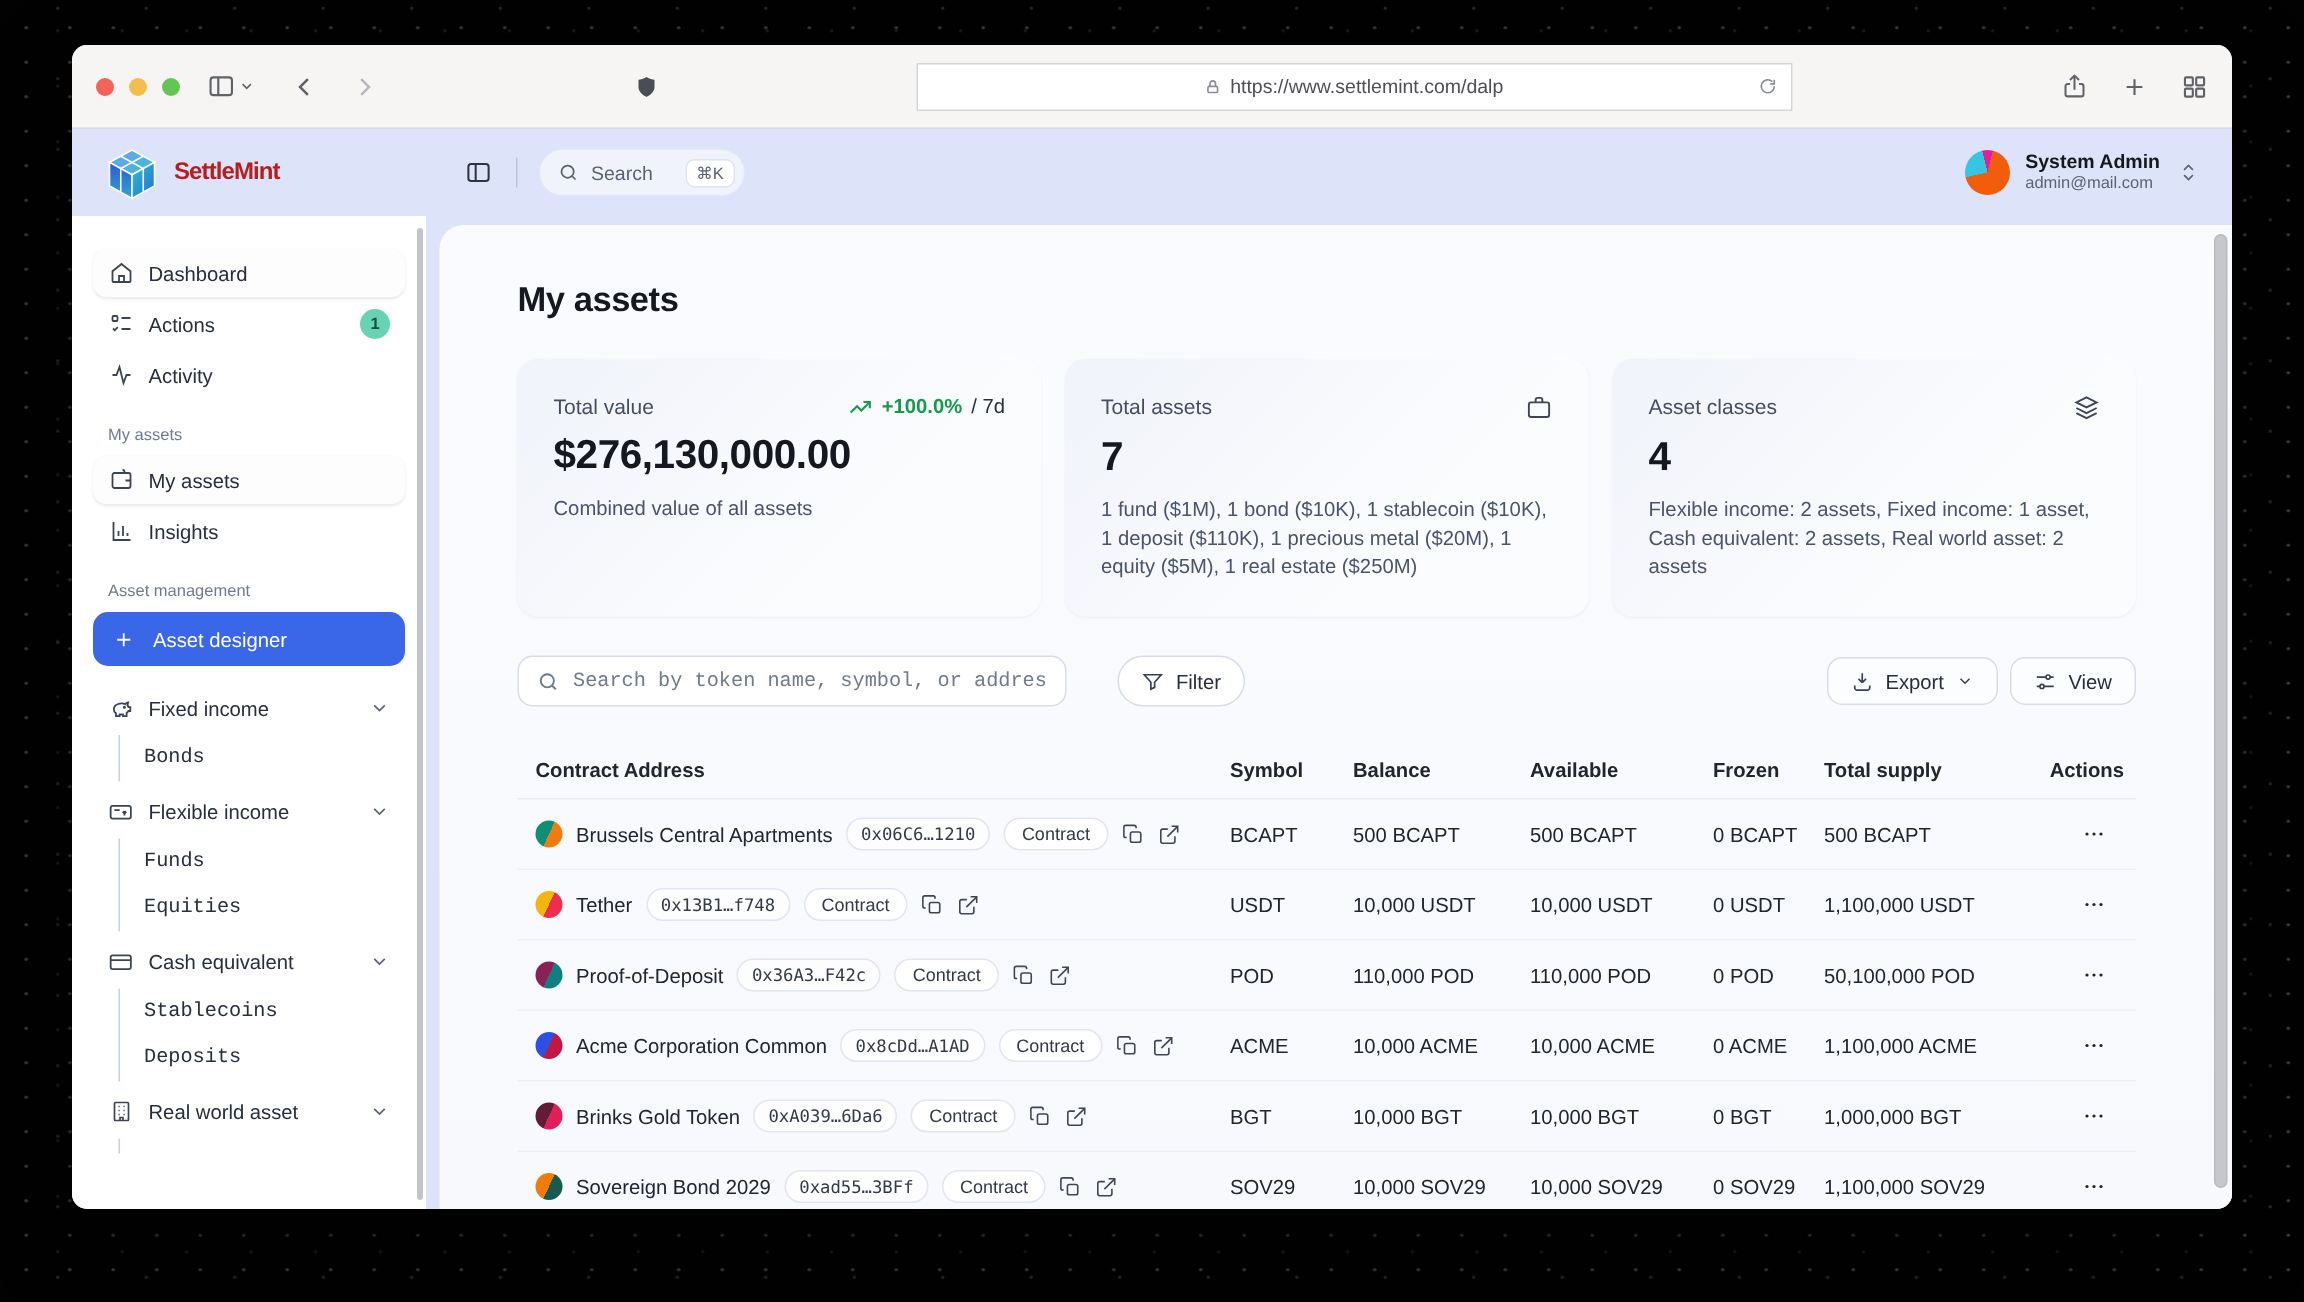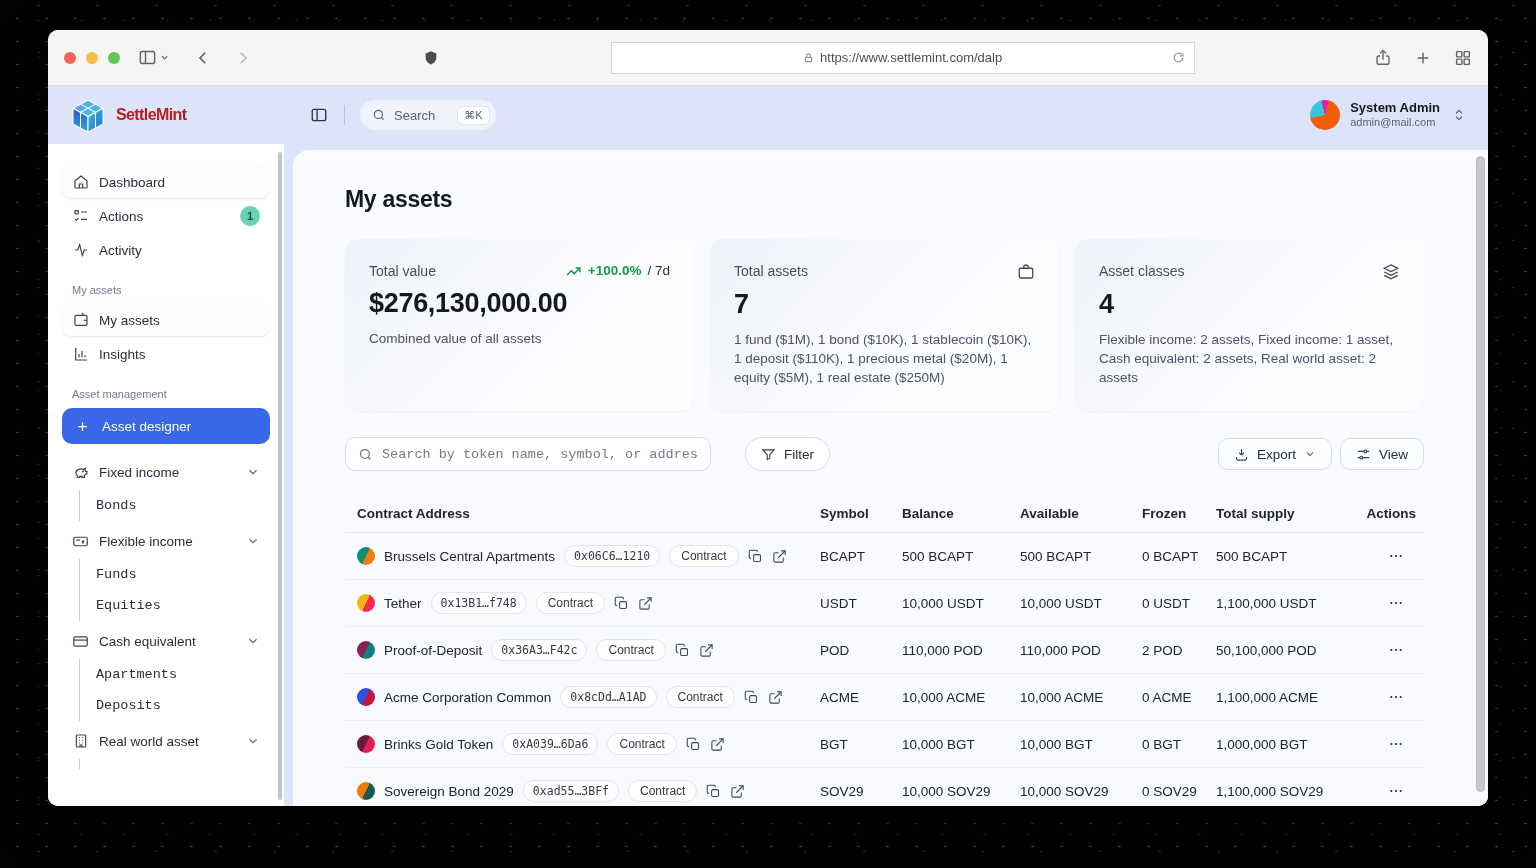--- a/index.html
+++ b/index.html
@@ -400,21 +400,21 @@
             </svg>
         </span>
         <span>Cash equivalent</span>
         <span class="chev">
           <svg width="14" height="14" viewBox="0 0 24 24" fill="none" stroke="currentColor" stroke-width="2">
               <path d="m6 9 6 6 6-6"></path>
             </svg>
         </span>
       </div>
       <div class="sub-list">
-        <div class="sub-item">Apartments</div>
+        <div class="sub-item">Stablecoins</div>
         <div class="sub-item">Deposits</div>
       </div>
 
       <div class="sb-item group-row">
         <span class="ic">
           <svg width="16" height="16" viewBox="0 0 24 24" fill="none" stroke="currentColor" stroke-width="1.7">
               <rect x="5" y="3" width="14" height="18" rx="1"></rect>
               <path d="M9 7h1.2M14 7h1.2M9 11h1.2M14 11h1.2M9 15h1.2M14 15h1.2"></path>
               <path d="M10.5 21v-3h3v3"></path>
             </svg>
@@ -630,21 +630,21 @@
         <svg width="15" height="15" viewBox="0 0 24 24" fill="none" stroke="currentColor" stroke-width="1.7">
                       <path d="M14.5 3H21v6.5"></path>
                       <path d="M10 14 21 3"></path>
                       <path d="M18 13.5V19a2 2 0 0 1-2 2H5a2 2 0 0 1-2-2V8a2 2 0 0 1 2-2h5.5"></path>
                     </svg>
       </span>
     </div>
     <div class="cell">POD</div>
     <div class="cell">110,000 POD</div>
     <div class="cell">110,000 POD</div>
-    <div class="cell">2 POD</div>
+    <div class="cell">0 POD</div>
     <div class="cell">50,100,000 POD</div>
     <div class="cell cell-actions">
       <span class="dots">
         <svg width="16" height="16" viewBox="0 0 24 24" fill="currentColor">
                       <circle cx="5" cy="12" r="1.6"></circle>
                       <circle cx="12" cy="12" r="1.6"></circle>
                       <circle cx="19" cy="12" r="1.6"></circle>
                     </svg>
       </span>
     </div>

